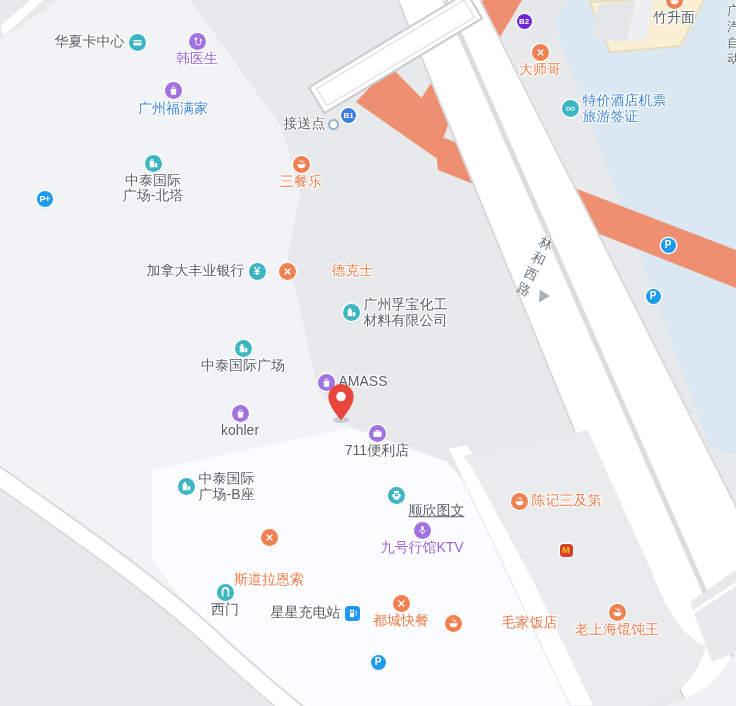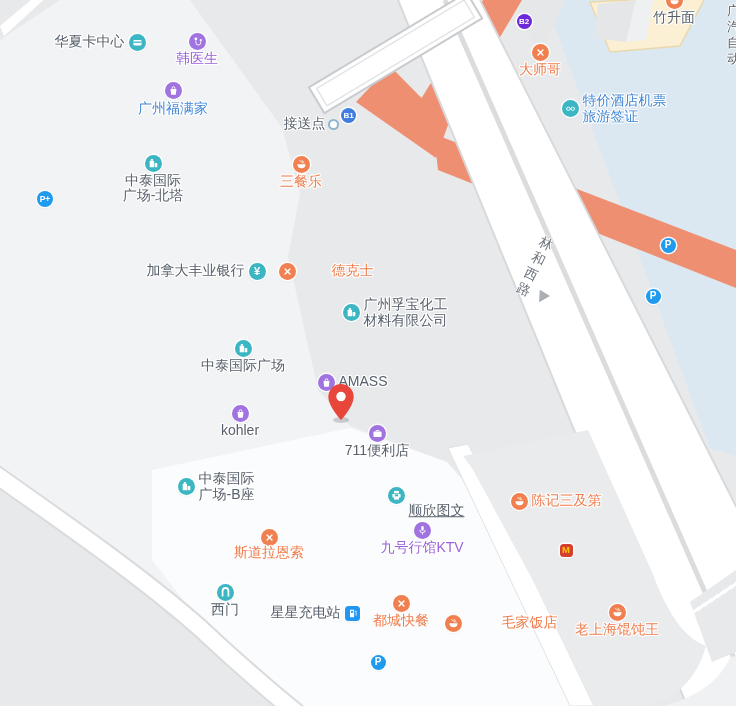--- a/index.html
+++ b/index.html
@@ -361,21 +361,21 @@
       </div>
       <div class="poi">
         <div class="icon" style="width: 17px; height: 17px; left: 260.5px; top: 528.5px; background: rgb(240, 128, 80);">
           <svg width="13" height="13" viewBox="0 0 24 24" fill="#fff">
             <g stroke="#fff" stroke-width="2.7" stroke-linecap="round" fill="none">
               <path d="M7.5 7.5l9 9"></path>
               <path d="M16.5 7.5l-9 9"></path>
             </g>
           </svg>
         </div>
-        <div class="label c-orange" style="left: 269px; top: 545px; transform: translateX(-50%); text-align: left;">
+        <div class="label c-orange" style="left: 269px; top: 572px; transform: translateX(-50%); text-align: left;">
           <div>斯道拉恩索</div>
         </div>
       </div>
       <div class="poi">
         <div class="icon" style="width: 17px; height: 17px; left: 413.5px; top: 521.5px; background: rgb(161, 115, 224);">
           <svg width="13" height="13" viewBox="0 0 24 24" fill="#fff">
             <rect x="9.8" y="3.5" width="4.4" height="9" rx="2.2"></rect>
             <path d="M7 11a5 5 0 0010 0" fill="none" stroke="#fff" stroke-width="1.7"></path>
             <path d="M12 16v3.5" stroke="#fff" stroke-width="1.7"></path>
           </svg>

